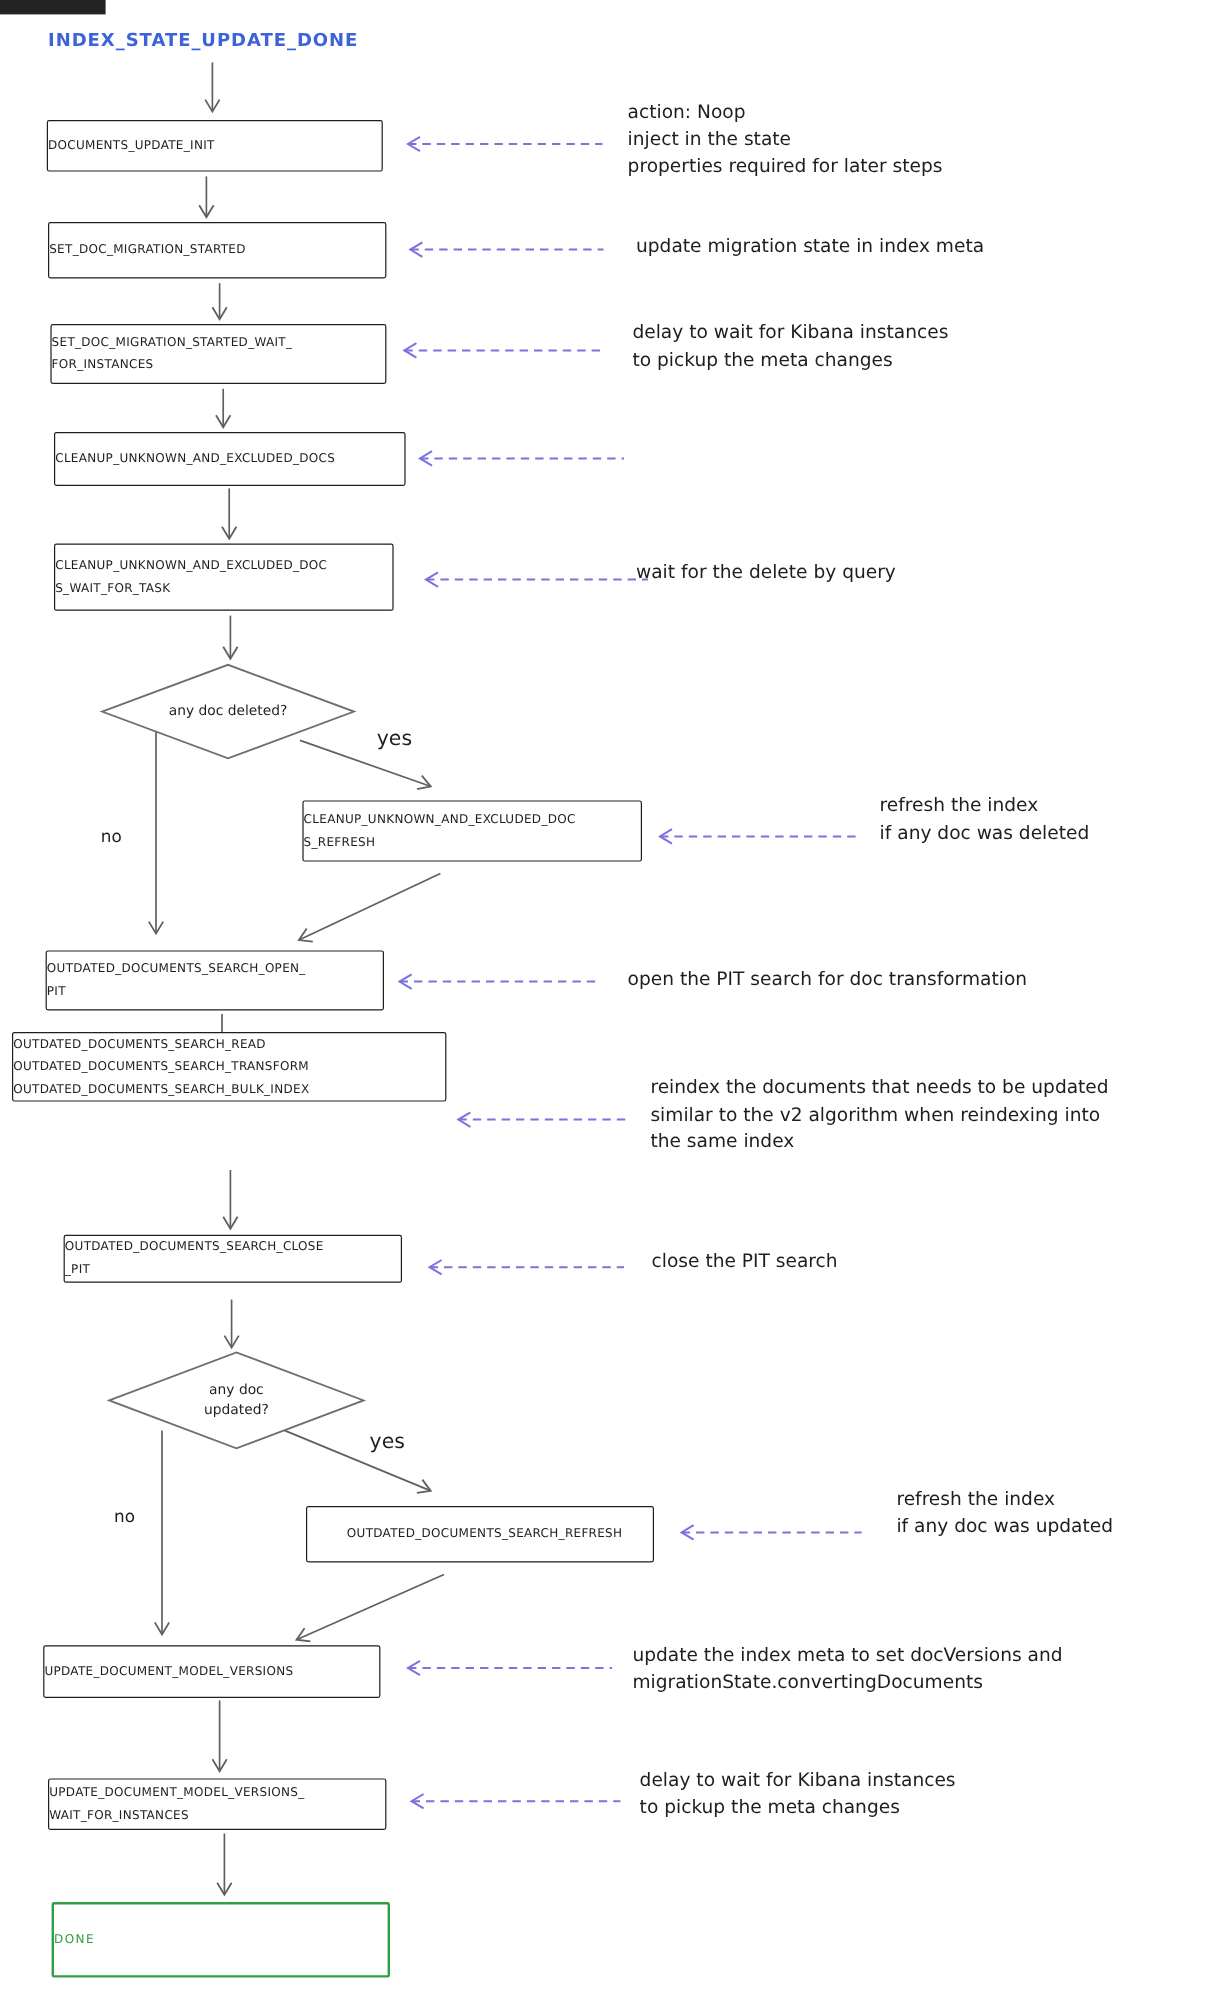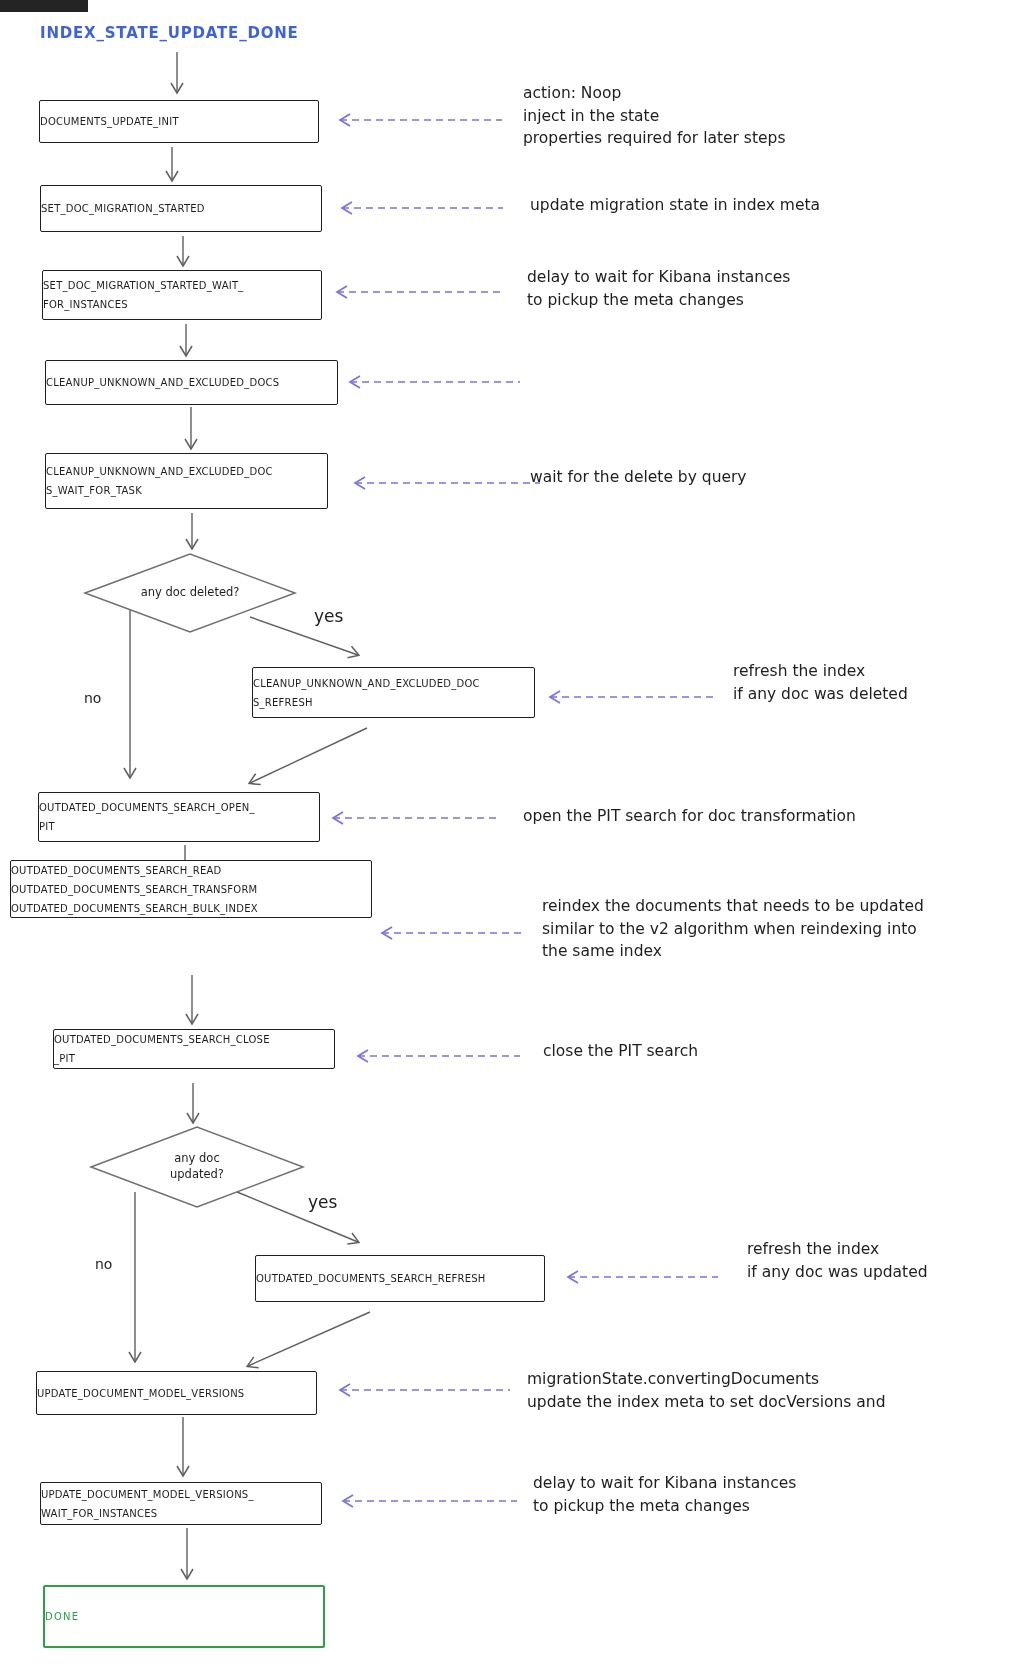--- a/index.html
+++ b/index.html
@@ -137,21 +137,21 @@
         <div>OUTDATED_DOCUMENTS_SEARCH_BULK_INDEX</div>
       </div>
       <div class="node" style="left: 53px; top: 1029px; width: 282px; height: 40px;">
         <div>OUTDATED_DOCUMENTS_SEARCH_CLOSE</div>
         <div>_PIT</div>
       </div>
       <div class="decision-label" style="left: 117px; top: 1150px; width: 160px;">
         <div>any doc</div>
         <div>updated?</div>
       </div>
-      <div class="node" style="left: 255px; top: 1255px; width: 290px; height: 47px;">
+      <div class="node" style="left: 255px; top: 1255px; width: 290px; height: 47px; padding-left: 33px;">
         <div>OUTDATED_DOCUMENTS_SEARCH_REFRESH</div>
       </div>
       <div class="node" style="left: 36px; top: 1371px; width: 281px; height: 44px;">
         <div>UPDATE_DOCUMENT_MODEL_VERSIONS</div>
       </div>
       <div class="node" style="left: 40px; top: 1482px; width: 282px; height: 43px;">
         <div>UPDATE_DOCUMENT_MODEL_VERSIONS_</div>
         <div>WAIT_FOR_INSTANCES</div>
       </div>
       <div class="node terminal" style="left: 43px; top: 1585px; width: 282px; height: 63px;">
@@ -195,22 +195,22 @@
         <div>the same index</div>
       </div>
       <div class="annotation" style="left: 543px; top: 1040px;">
         <div>close the PIT search</div>
       </div>
       <div class="annotation" style="left: 747px; top: 1238px;">
         <div>refresh the index</div>
         <div>if any doc was updated</div>
       </div>
       <div class="annotation" style="left: 527px; top: 1368px;">
+        <div>update the index meta to set docVersions and</div>
         <div>migrationState.convertingDocuments</div>
-        <div>update the index meta to set docVersions and</div>
       </div>
       <div class="annotation" style="left: 533px; top: 1472px;">
         <div>delay to wait for Kibana instances</div>
         <div>to pickup the meta changes</div>
       </div>
     </div>
 
 </div>
 
 </body></html>

